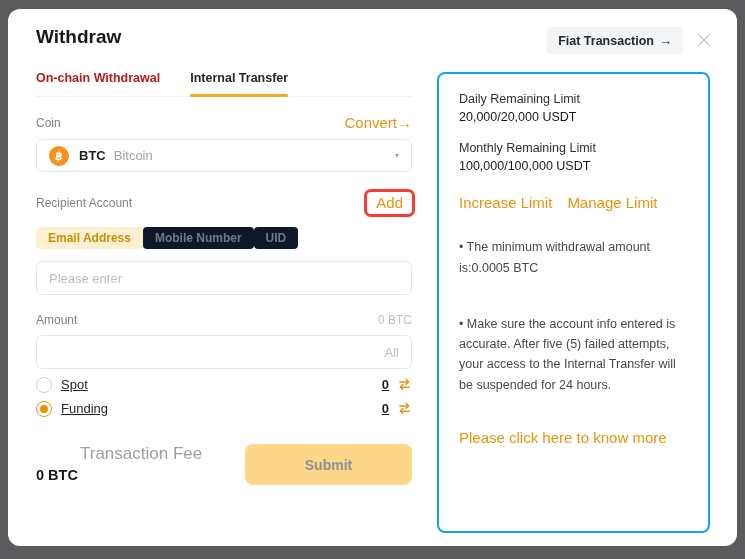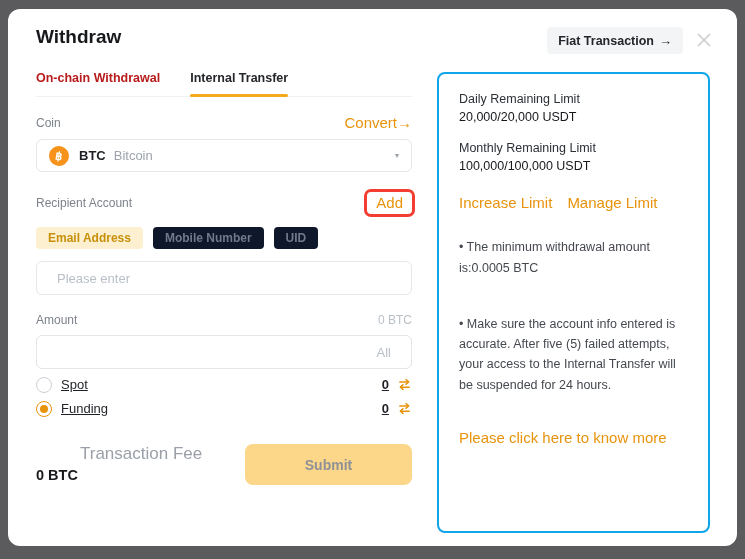--- a/index.html
+++ b/index.html
@@ -46,29 +46,29 @@
     width:20px; height:20px; border-radius:50%; background:#f7931a;
     display:flex; align-items:center; justify-content:center;
     color:#fff; font-size:11px; font-weight:700; transform:rotate(10deg);
   }
   .coin-symbol { margin-left:10px; font-size:13px; font-weight:700; color:#1e2026; }
   .coin-name { margin-left:8px; font-size:13px; color:#9da3ab; }
   .caret { margin-left:auto; color:#9da3ab; font-size:8px; }
   .add-wrap {
     border:3px solid #f23d30; border-radius:7px; padding:2px 9px; margin-right:-3px;
   }
-  .chips { display:flex; gap:10px; margin-top:10px;text-align:right; }
+  .chips { display:flex; margin-top:10px;text-align:right; }
   .chip {
     padding:4px 12px; border-radius:4px; font-size:12px; font-weight:700;
     background:#0f172a; color:#6f7a8a; cursor:pointer;
   }
   .chip.active { background:#fdf0d0; color:#c8900a; }
   .text-input {
     margin-top:12px; width:100%; height:34px; border:1px solid #e4e6e9; border-radius:6px;
-    padding:0 20px; font-size:13px; color:#1e2026; outline:none;
+    padding:0 12px; font-size:13px; color:#1e2026; outline:none;
     font-family:"Liberation Sans", sans-serif;
   }
   .text-input::placeholder { color:#b9bfc7; }
   .amount-input { text-align:right; margin-top:8px; }
   .balance-hint { font-size:12px; color:#b9bfc7; }
   .acct-row { display:flex; margin-top:8px;text-decoration:underline; }
   .radio {
     width:16px; height:16px; border-radius:50%; border:1.5px solid #ccd0d6;
     cursor:pointer; position:relative; background:#fff; flex:0 0 16px;
   }

